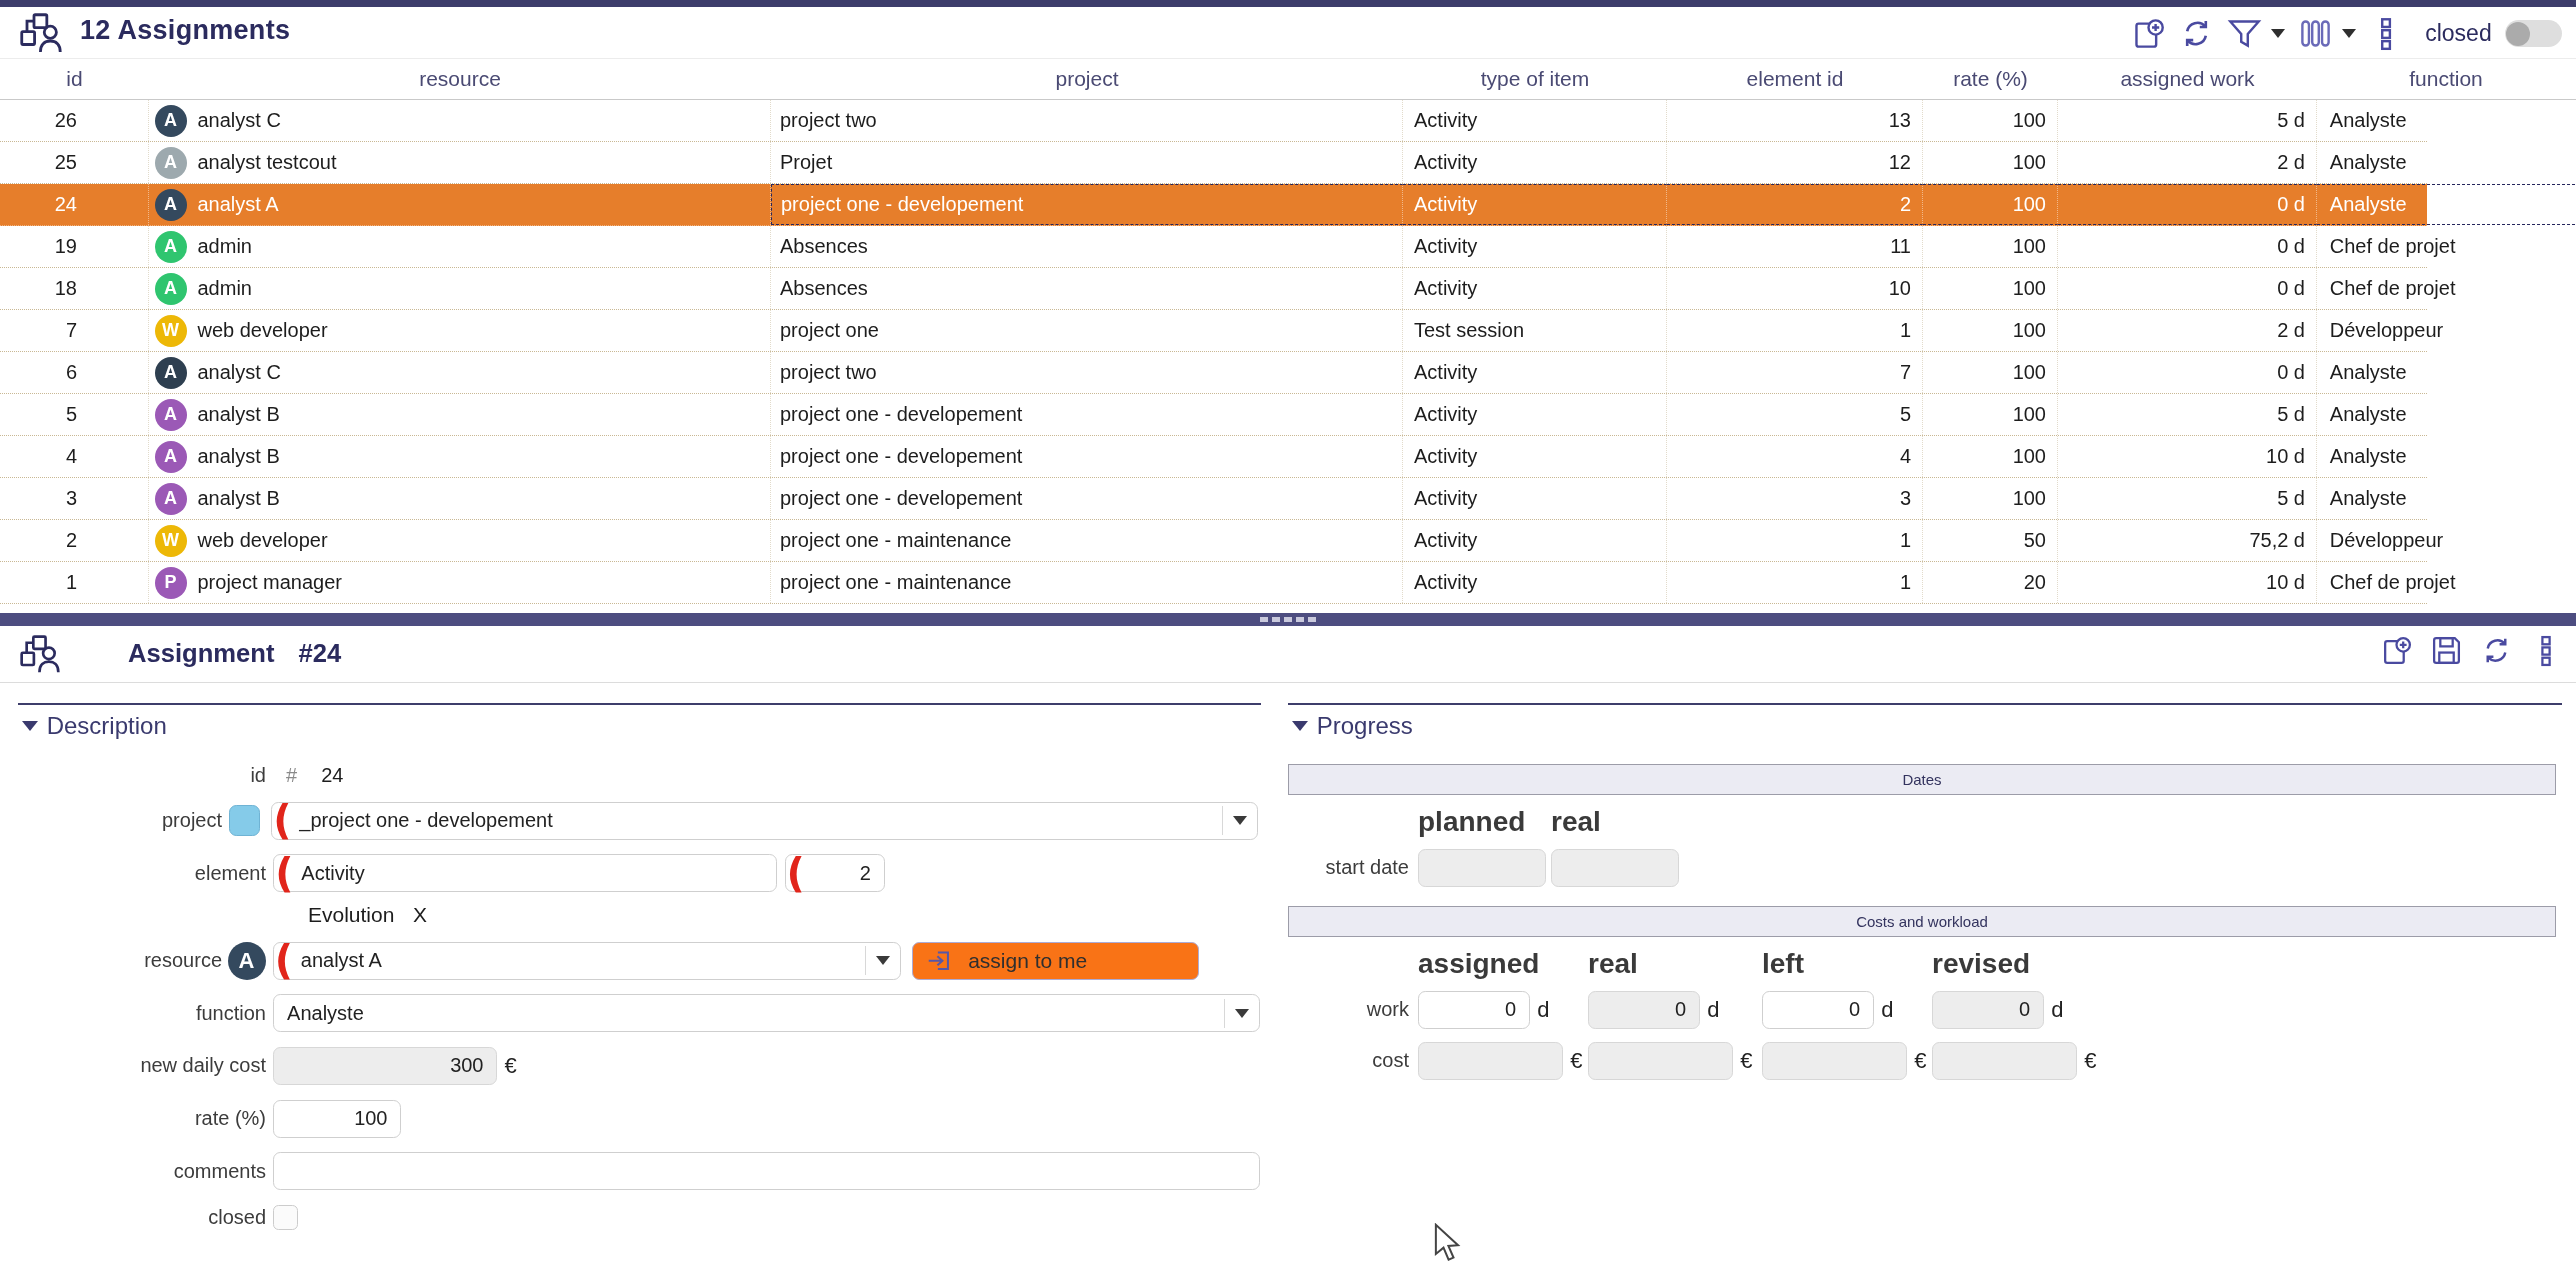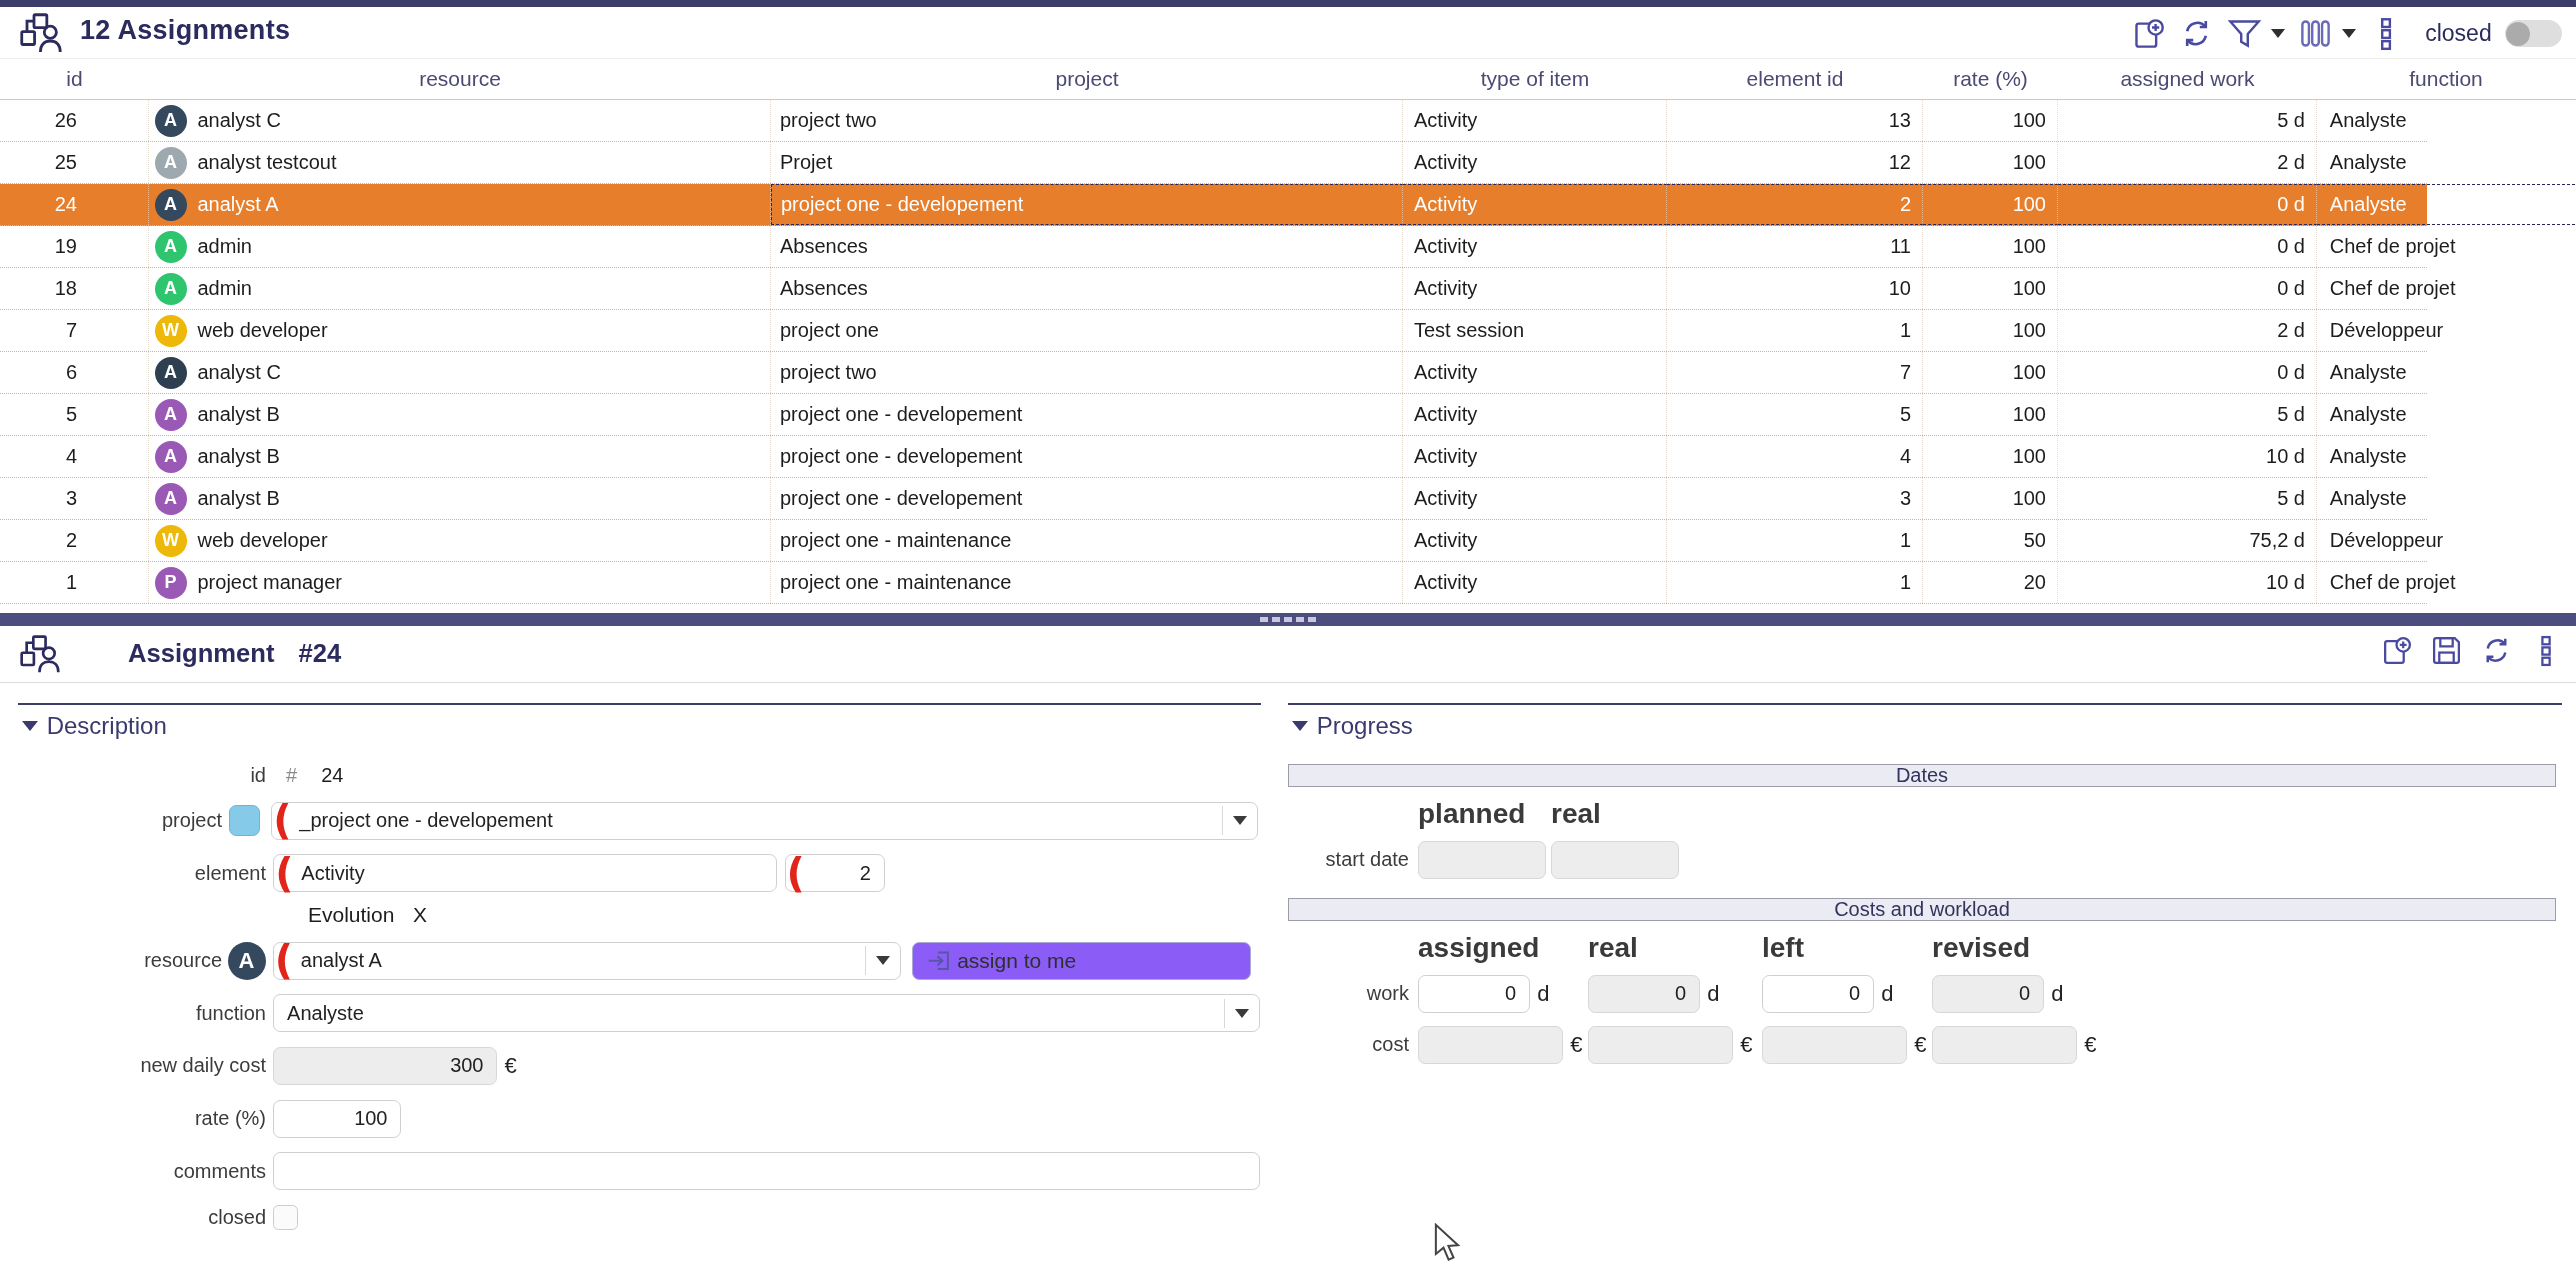--- a/index.html
+++ b/index.html
@@ -71,28 +71,28 @@
   .fld .txt { padding-left:27px; }
   .fld.noreq .txt { padding-left:12.8px; }
   .ddcaret { position:absolute; right:0; top:3.7px; bottom:3.7px; width:35px; border-left:0.9px solid #D8D8D8; display:flex; align-items:center; justify-content:center; cursor:pointer; }
   .ddcaret i { width:0; height:0; border-left:7.3px solid transparent; border-right:7.3px solid transparent; border-top:9px solid #3a3a3a; }
   .swatch { width:31px; height:31px; border-radius:7.3px; background:#85CBE9; border:0.9px solid #6FB3D4; margin-left:7.3px; cursor:pointer; }
   .res-avatar { width:38px; height:38px; border-radius:50%; background:#34495E; color:#fff; font-weight:bold; font-size:22px; display:flex; align-items:center; justify-content:center; margin-left:5.5px; }
   input.box { height:38px; border:0.9px solid #CFCFCF; border-radius:7.3px; font-size:20px; color:#222; font-family:inherit; padding:0 12.8px; background:#fff; }
   input.box.right { text-align:right; }
   input.box.grey { background:#EDEDED; border-color:#D7D7D7; }
   .unit { font-size:22px; color:#222; margin-left:7.3px; }
-  .assign-btn { height:38px; width:339px; margin-left:11px; background:#8b5cf6; border:0.9px solid #ABABD6; border-radius:7.3px; display:flex; align-items:center; gap:6px; padding:0 12.8px; font-size:21px; color:#2f2f2f; cursor:pointer; }
+  .assign-btn { height:38px; width:287px; margin-left:11px; background:#f97316; border:0.9px solid #ABABD6; border-radius:7.3px; display:flex; align-items:center; gap:17px; padding:0 12.8px; font-size:21px; color:#2f2f2f; cursor:pointer; }
   .evo { margin-left:42px; font-size:21px; color:#1d1d1d; }
   .evo .x { margin-left:12.8px; cursor:pointer; }
   .evo .lnk { cursor:pointer; }
   .checkbox { width:25px; height:25px; border:0.9px solid #CCC; border-radius:5.5px; background:#FBFBFB; margin-left:7.3px; cursor:pointer; }
 
   
-  .bar { height:23px; background:#EBEBF3; border:0.9px solid #9C9CA8; display:flex; align-items:center; justify-content:center; font-size:20px; color:#33335E; }
+  .bar { height:31px; background:#EBEBF3; border:0.9px solid #9C9CA8; display:flex; align-items:center; justify-content:center; font-size:15px; color:#33335E; }
   .bar.dates { margin-top:20px; width:1268px; }
   .bar.costs { margin-top:19px; width:1268px; }
   .dates-grid { display:grid; grid-template-columns:130px 133px 133px; align-items:center; }
   .costs-grid { display:grid; grid-template-columns:130px 170px 174px 170px 210px; align-items:center; }
   .colhead { font-size:28px; font-weight:bold; color:#3a3a3a; }
   .plabel { text-align:right; padding-right:9px; font-size:20px; color:#3C3C3C; }
   .cellbox { display:flex; align-items:center; }
   .mt10 { margin-top:11px; } .mt14 { margin-top:12.8px; }
 
   svg.icon { display:block; }

